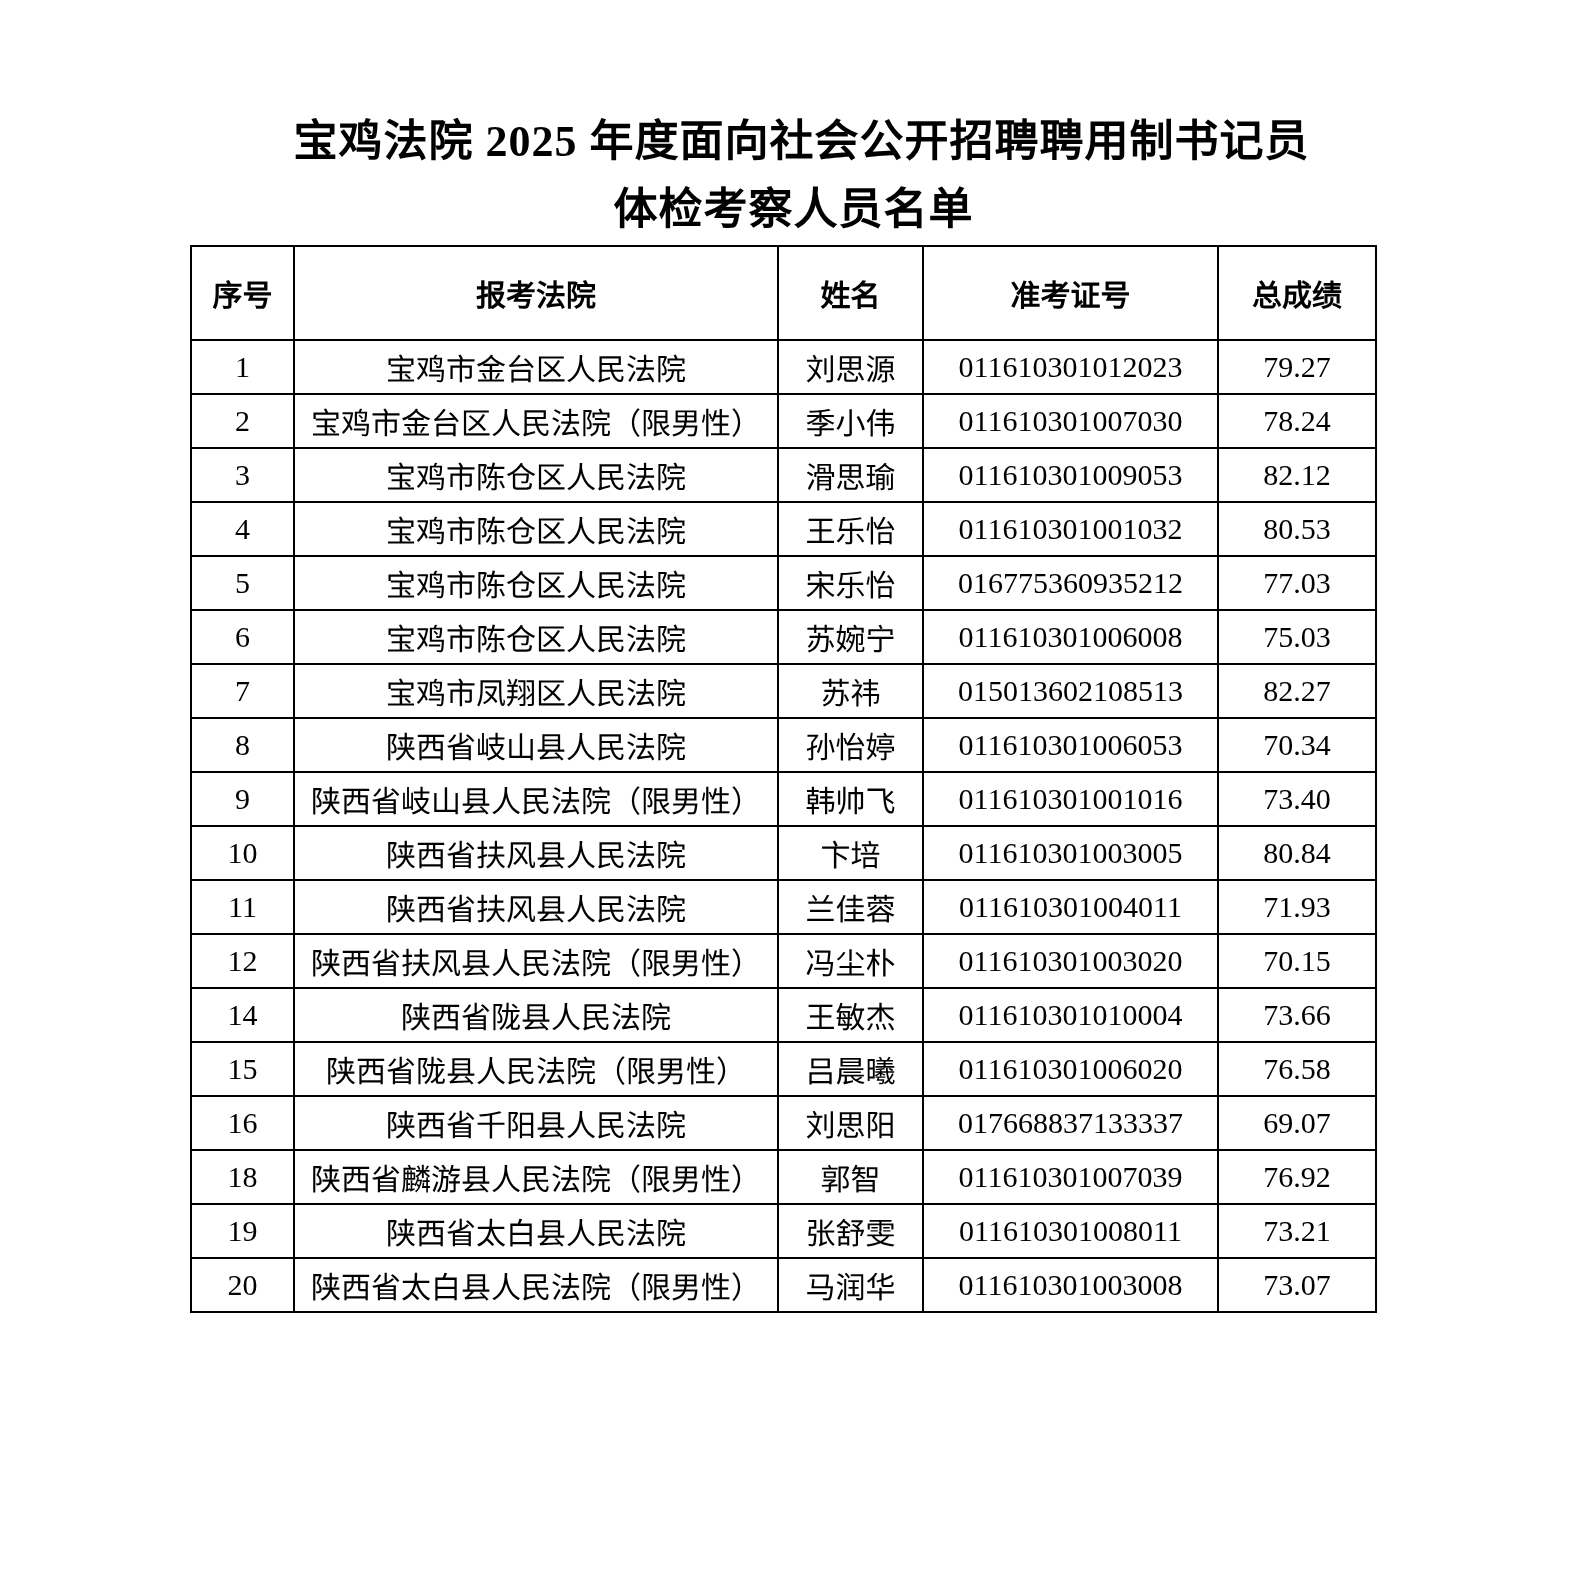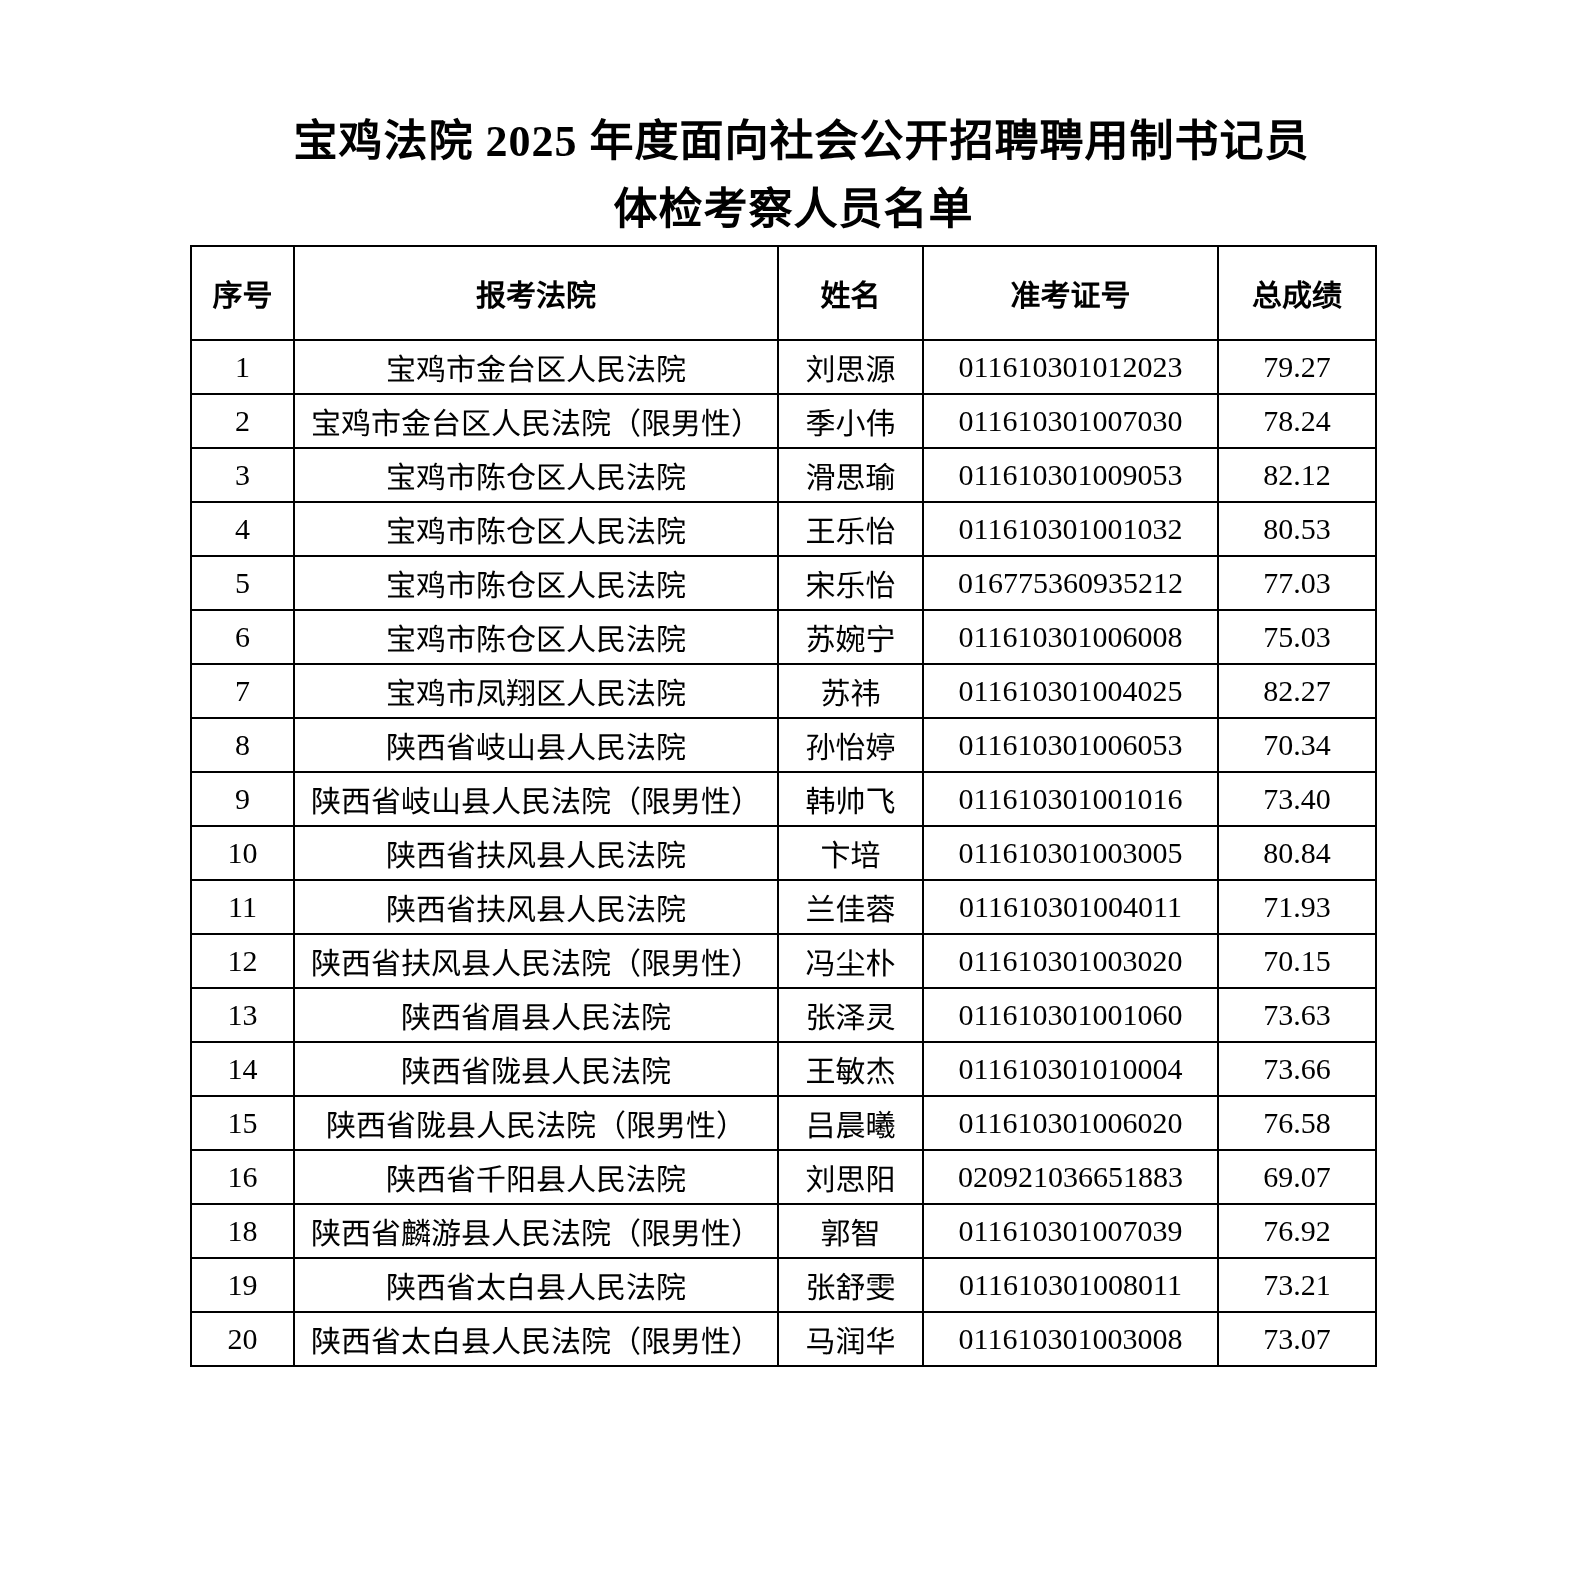--- a/index.html
+++ b/index.html
@@ -129,21 +129,21 @@
     <td>宝鸡市陈仓区人民法院</td>
     <td>苏婉宁</td>
     <td>011610301006008</td>
     <td>75.03</td>
   </tr>
 
   <tr>
     <td>7</td>
     <td>宝鸡市凤翔区人民法院</td>
     <td>苏祎</td>
-    <td>011610301004025</td>
+    <td>015013602108513</td>
     <td>82.27</td>
   </tr>
 
   <tr>
     <td>8</td>
     <td>陕西省岐山县人民法院</td>
     <td>孙怡婷</td>
     <td>011610301006053</td>
     <td>70.34</td>
   </tr>
@@ -173,27 +173,20 @@
   </tr>
 
   <tr>
     <td>12</td>
     <td>陕西省扶风县人民法院（限男性）</td>
     <td>冯尘朴</td>
     <td>011610301003020</td>
     <td>70.15</td>
   </tr>
 
-  <tr>
-    <td>13</td>
-    <td>陕西省眉县人民法院</td>
-    <td>张泽灵</td>
-    <td>011610301001060</td>
-    <td>73.63</td>
-  </tr>
 
   <tr>
     <td>14</td>
     <td>陕西省陇县人民法院</td>
     <td>王敏杰</td>
     <td>011610301010004</td>
     <td>73.66</td>
   </tr>
 
   <tr>
@@ -201,21 +194,21 @@
     <td>陕西省陇县人民法院（限男性）</td>
     <td>吕晨曦</td>
     <td>011610301006020</td>
     <td>76.58</td>
   </tr>
 
   <tr>
     <td>16</td>
     <td>陕西省千阳县人民法院</td>
     <td>刘思阳</td>
-    <td>020921036651883</td>
+    <td>017668837133337</td>
     <td>69.07</td>
   </tr>
 
 
   <tr>
     <td>18</td>
     <td>陕西省麟游县人民法院（限男性）</td>
     <td>郭智</td>
     <td>011610301007039</td>
     <td>76.92</td>

